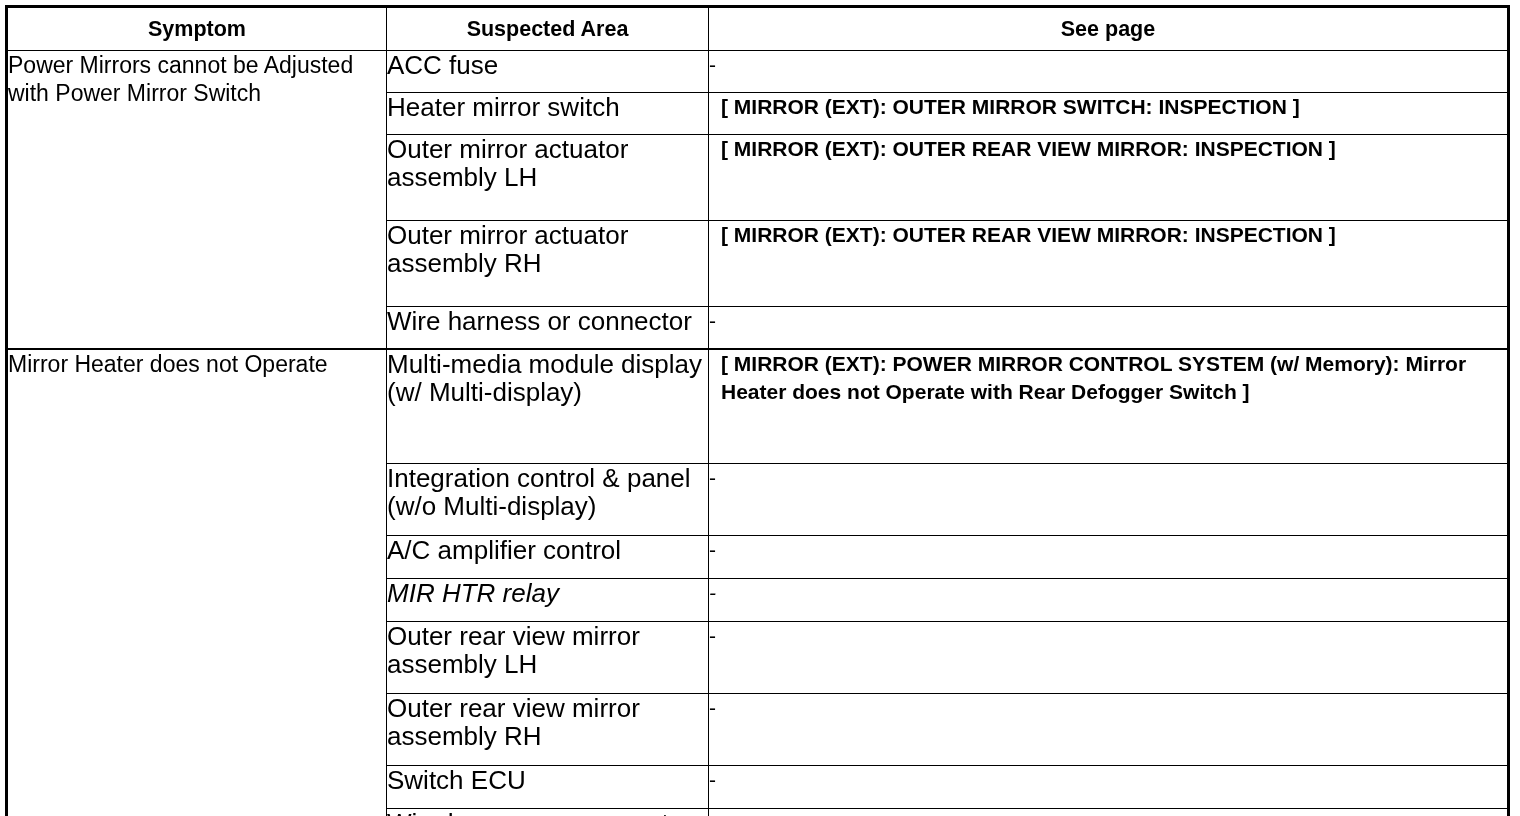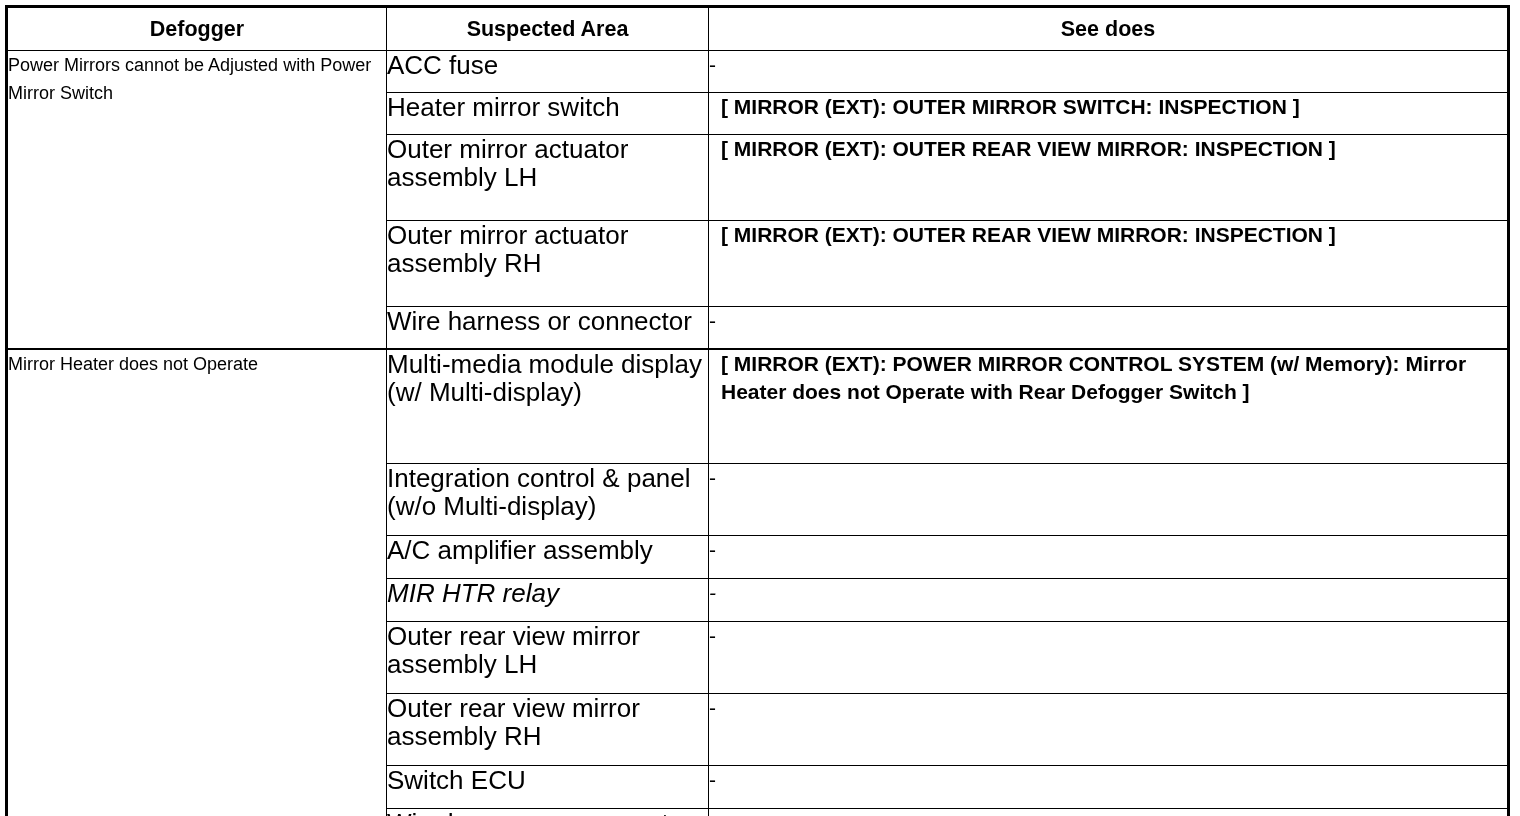--- a/index.html
+++ b/index.html
@@ -56,21 +56,21 @@
     font-size: 21.5px;
     font-weight: bold;
     height: 42px;
     line-height: 42px;
     border-bottom: 3px solid #000000;
     white-space: nowrap;
   }
 
   
   td.symptom-cell {
-    font-size: 18px;
+    font-size: 23px;
     line-height: 28px;
     padding: 0 9px;
     vertical-align: middle;
     border-right: 1.5px solid #000000;
   }
   td.symptom-cell .sym-text { display: block; }
 
   td.area-cell {
     font-size: 26px;
     line-height: 28px;
@@ -103,23 +103,23 @@
 
   <table class="dtc-table">
     <colgroup>
       <col class="c-symptom">
       <col class="c-area">
       <col class="c-page">
     </colgroup>
 
     <thead>
       <tr>
-        <th>Defogger</th>
+        <th>Symptom</th>
         <th>Suspected Area</th>
-        <th>See does</th>
+        <th>See page</th>
       </tr>
     </thead>
 
     <tbody>
 
       <tr class="h-row-1">
         <td class="symptom-cell" rowspan="5">
           <span class="sym-text">Power Mirrors cannot be
 Adjusted with Power Mirror
 Switch</span>
@@ -159,21 +159,21 @@
         <td class="page-cell bold">[ MIRROR (EXT): POWER MIRROR CONTROL SYSTEM (w/ Memory): Mirror Heater does not Operate with Rear Defogger Switch ]</td>
       </tr>
 
       <tr style="height:72px;padding-left:35px;">
         <td class="area-cell">Integration control &amp; panel
 (w/o Multi-display)</td>
         <td class="page-cell">-</td>
       </tr>
 
       <tr style="height:43px;">
-        <td class="area-cell">A/C amplifier assembly</td>
+        <td class="area-cell">A/C amplifier control</td>
         <td class="page-cell">-</td>
       </tr>
 
       <tr style="height:43px;font-style:italic;">
         <td class="area-cell">MIR HTR relay</td>
         <td class="page-cell">-</td>
       </tr>
 
       <tr style="height:72px;">
         <td class="area-cell">Outer rear view mirror

